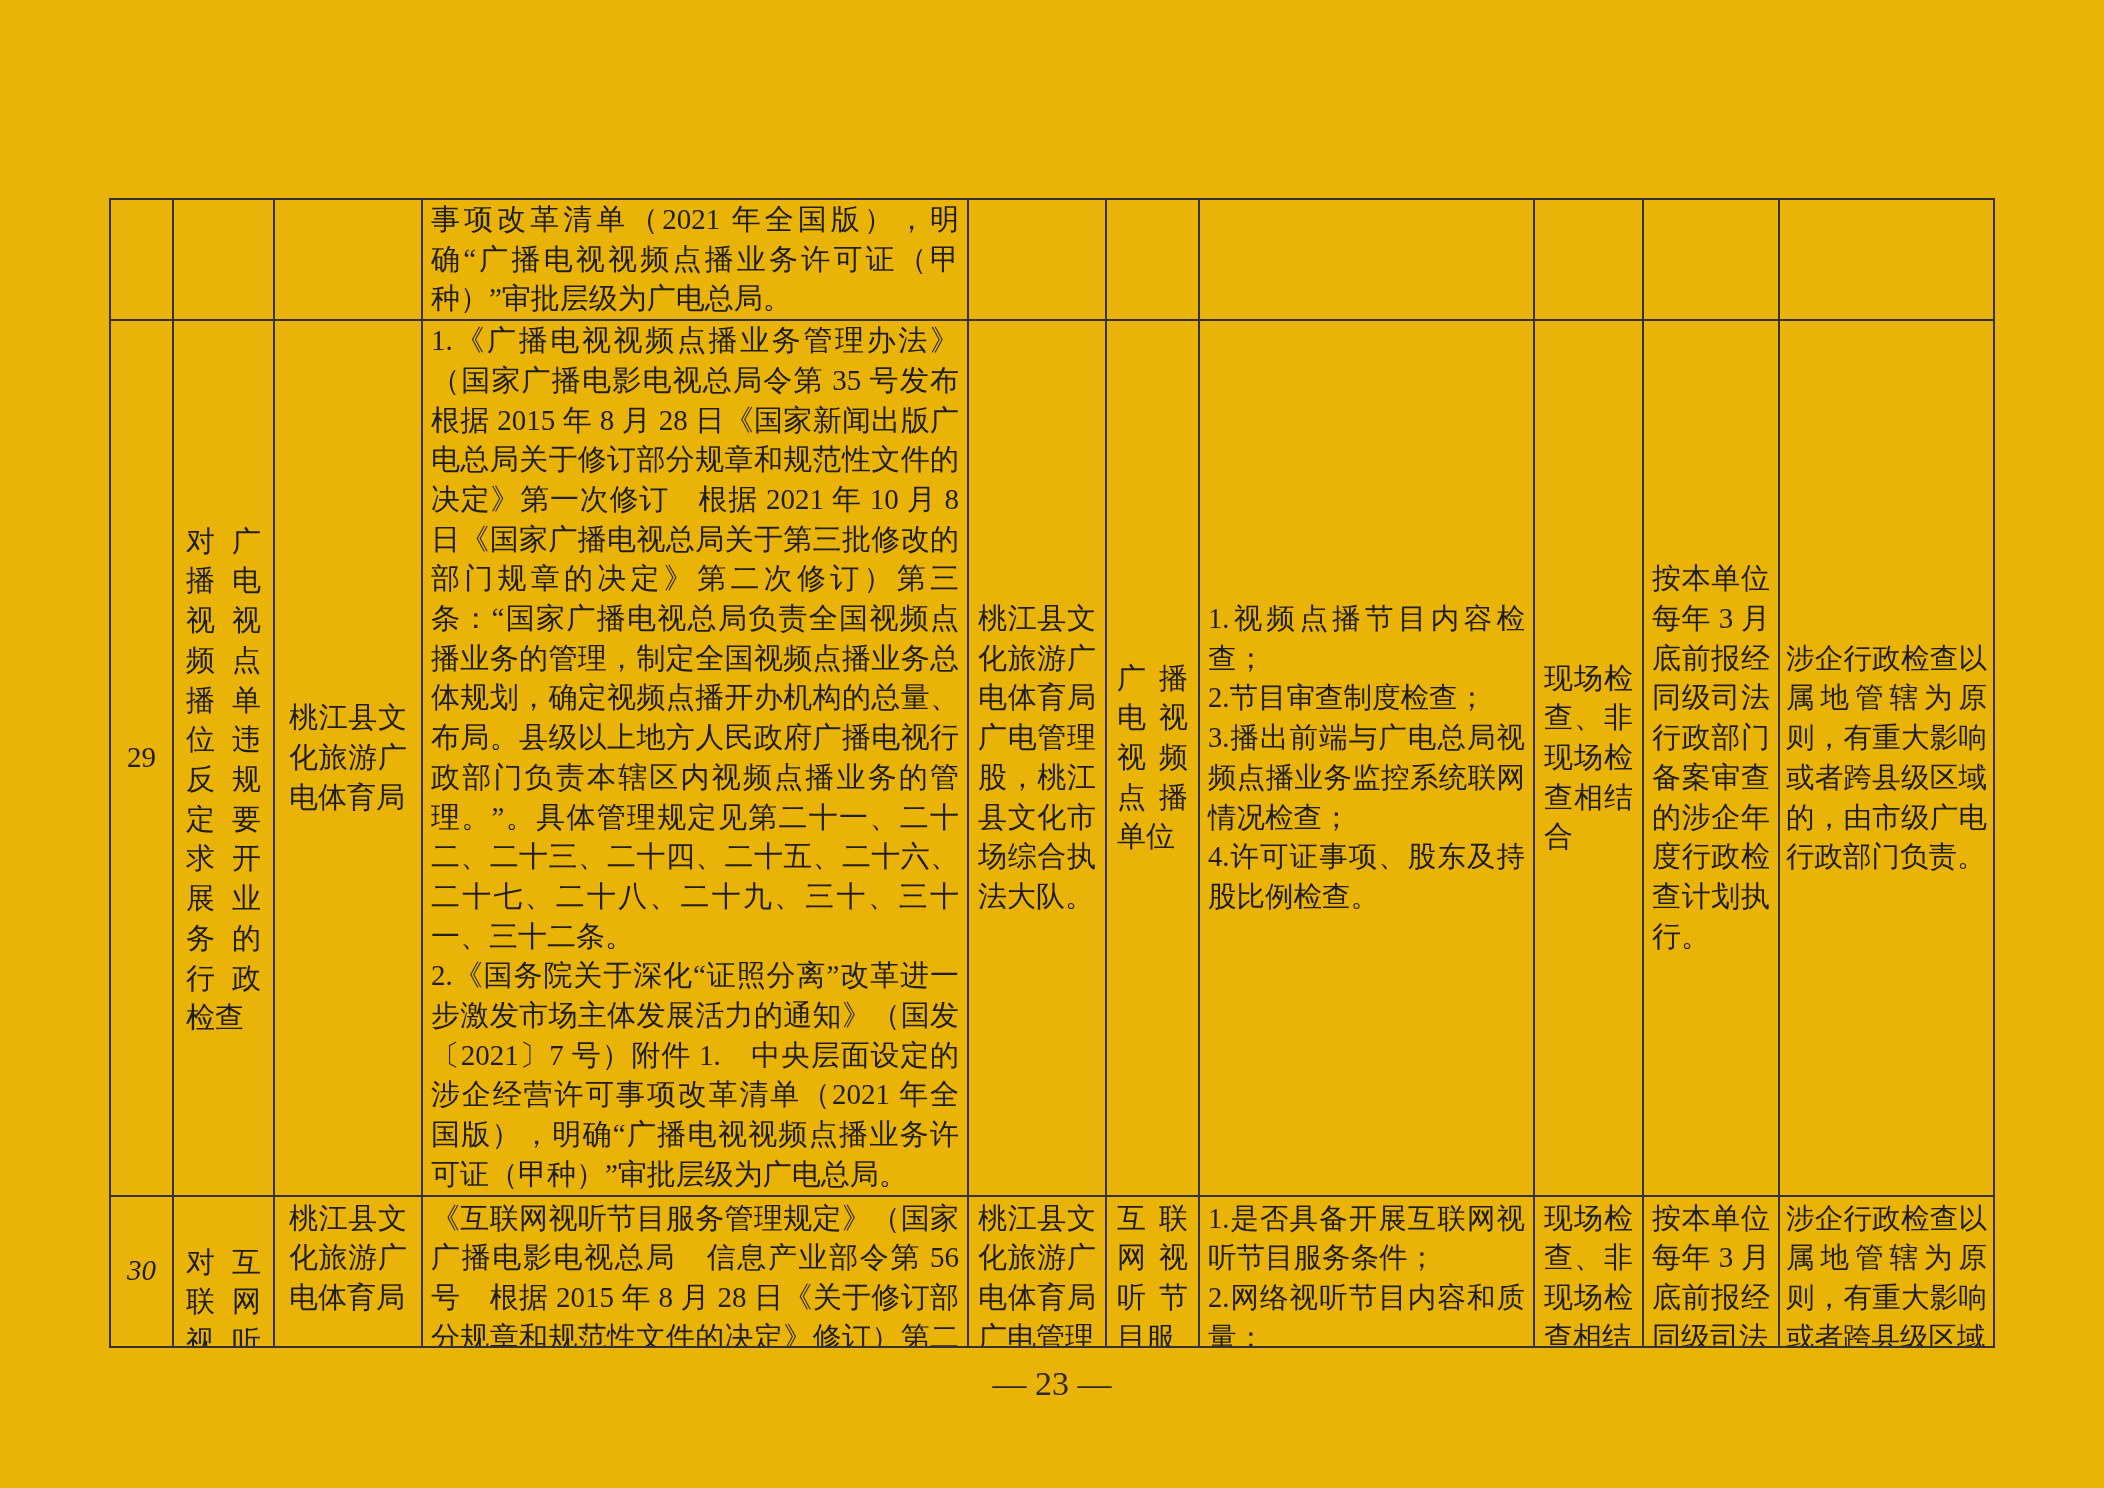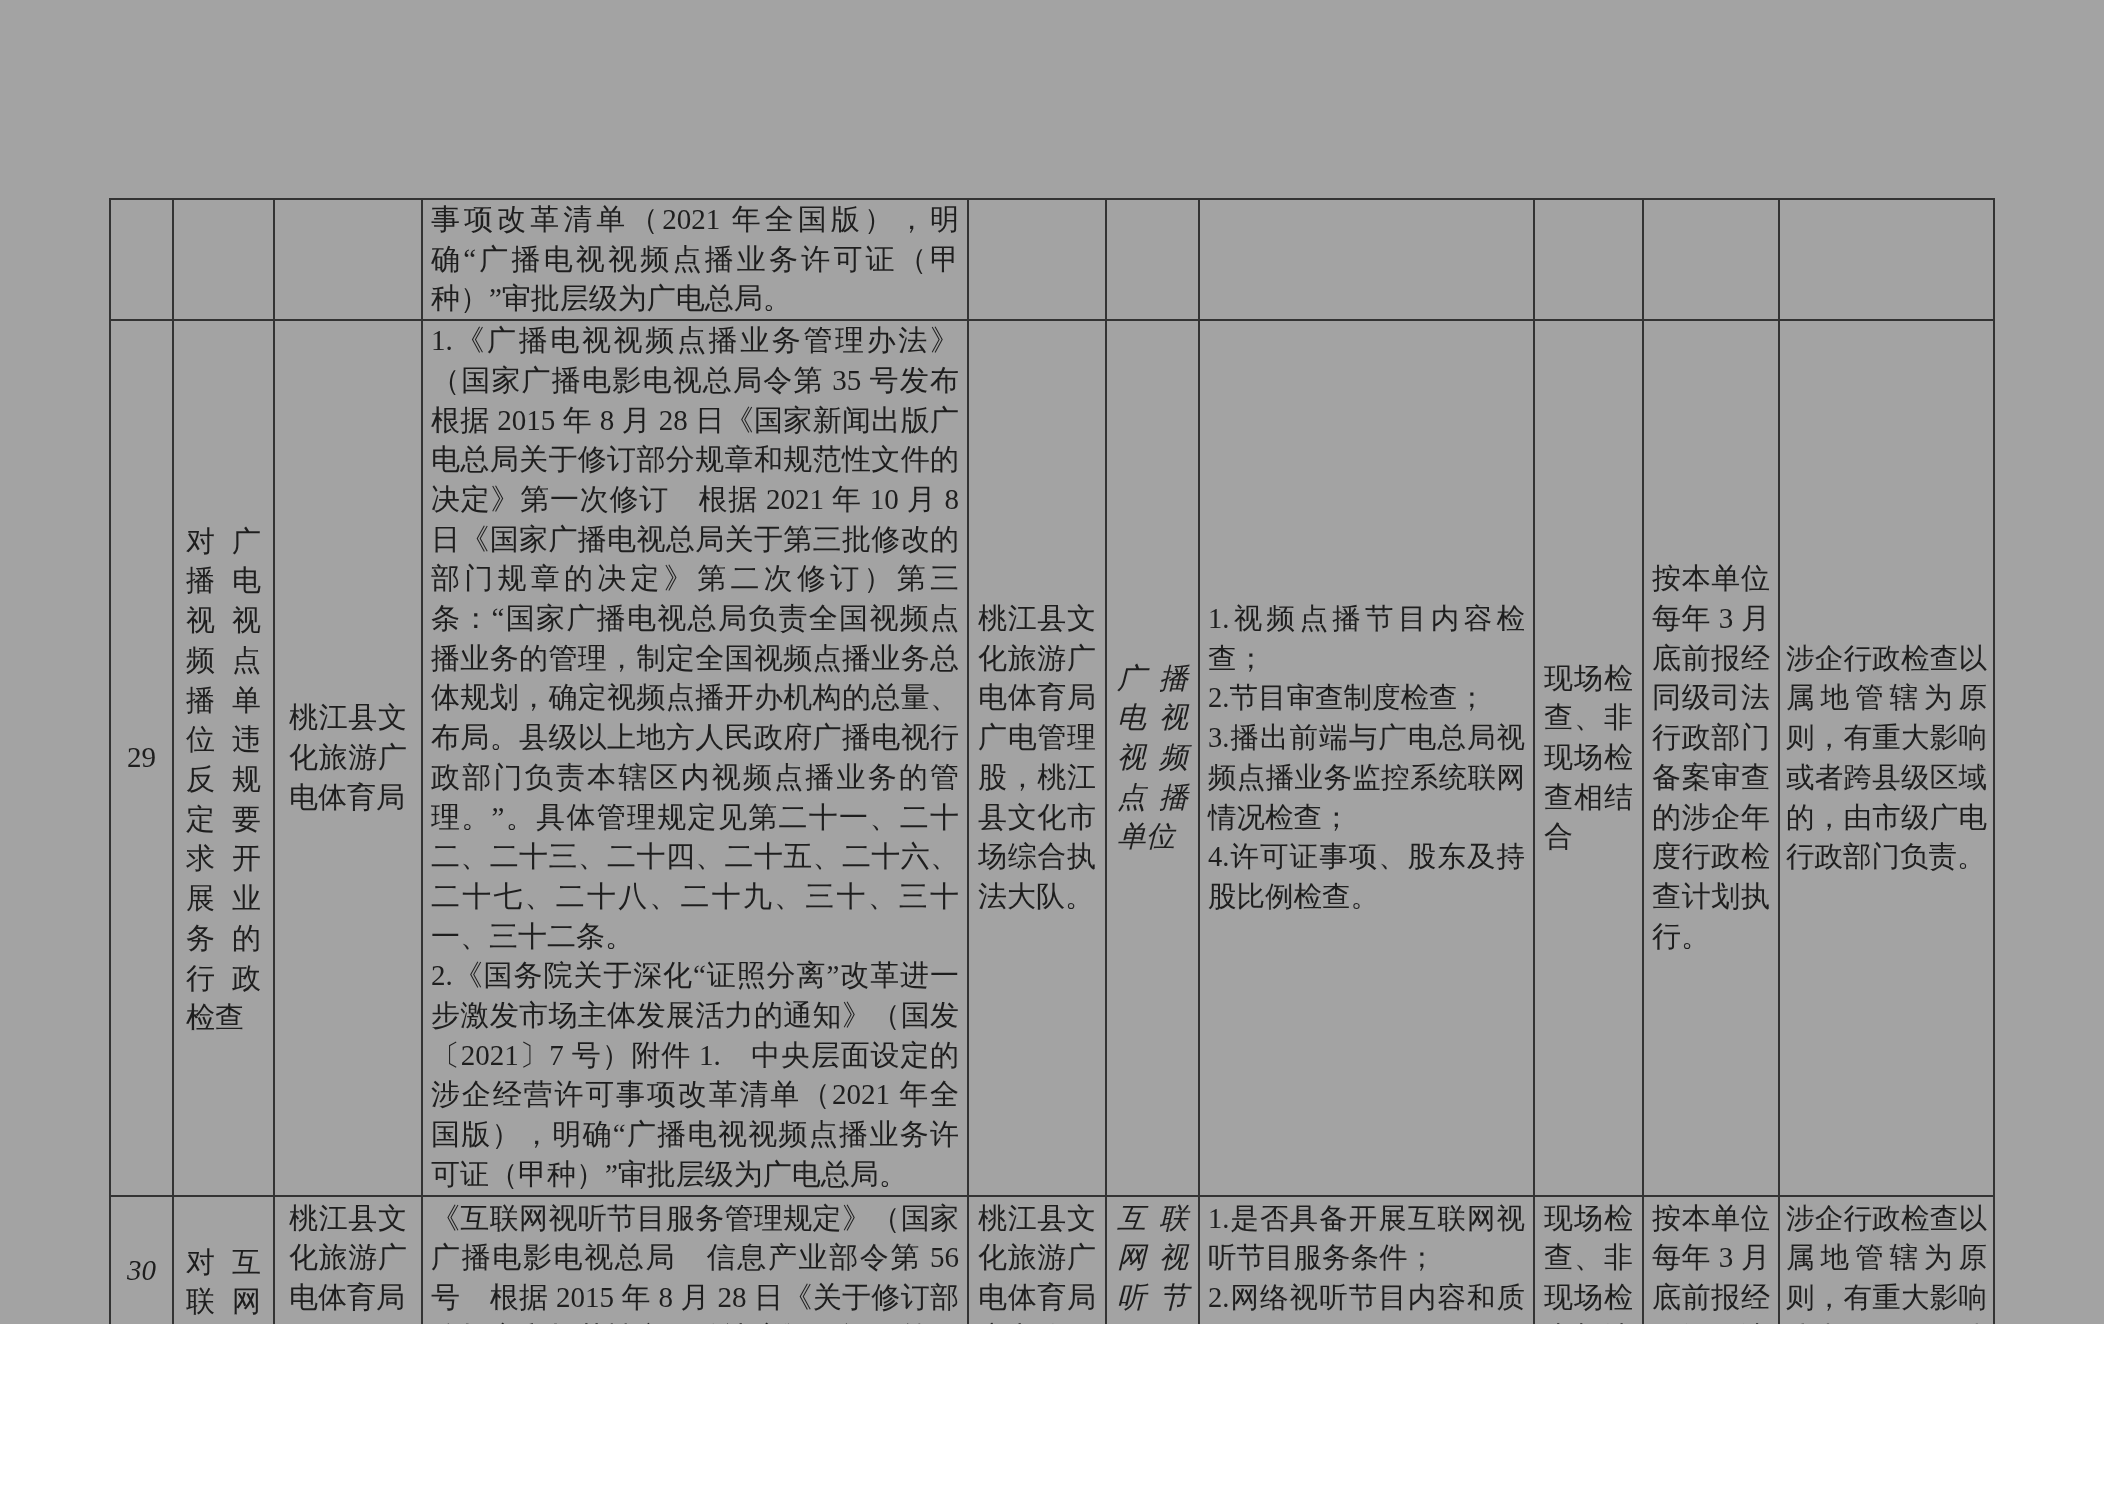--- a/index.html
+++ b/index.html
@@ -9,22 +9,22 @@
   }
   body {
     width: 2104px;
     height: 1488px;
     font-family: "Liberation Serif", "DejaVu Serif", serif;
     color: #1e1e1e;
   }
   .page {
     position: relative;
     width: 2104px;
-    height: 1324px;
-    background: #a3a3a3;
+    height: 1488px;
+    background: #eab308;
     overflow: hidden;
   }
   table.doc-table {
     position: absolute;
     left: 109px;
     top: 198px;
     width: 1884px;
     table-layout: fixed;
     border-collapse: collapse;
   }
@@ -40,21 +40,21 @@
     text-align: justify;
     text-justify: inter-character;
     line-break: strict;
   }
   
   .c-seq  { text-align: center; border-radius: 15px; }
   .c-item   .cell-text { padding: 0 12px; margin-top: 44px; }
   .c-agency .cell-text { padding: 0 14px; }
   .c-legal  .cell-text { padding: 0 8px;  }
   .c-impl   .cell-text { padding: 0 9px;  }
-  .c-target .cell-text { padding: 0 10px; font-style: italic; }
+  .c-target .cell-text { padding: 0 10px; }
   .c-content .cell-text { padding: 0 8px; font-size: 28.5px; }
   .c-method .cell-text { padding: 0 9px;  }
   .c-freq   .cell-text { padding: 0 8px;  }
   .c-remark .cell-text { padding: 0 6px; font-size: 28.5px; }
 
   tr.row-cont { height: 120px; }
   tr.row-29   { height: 794px; }
   tr.row-30   { height: 151px; }
 
   

